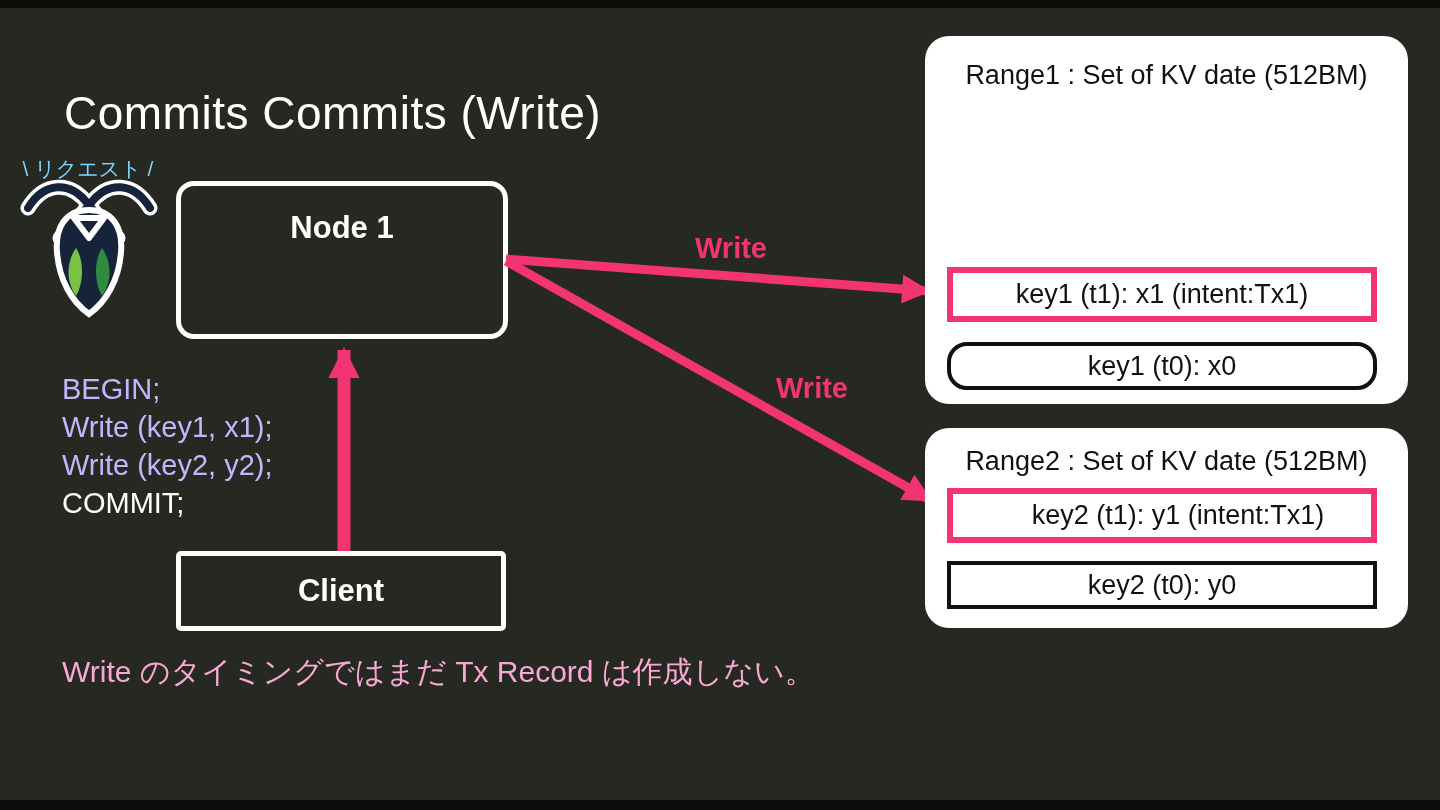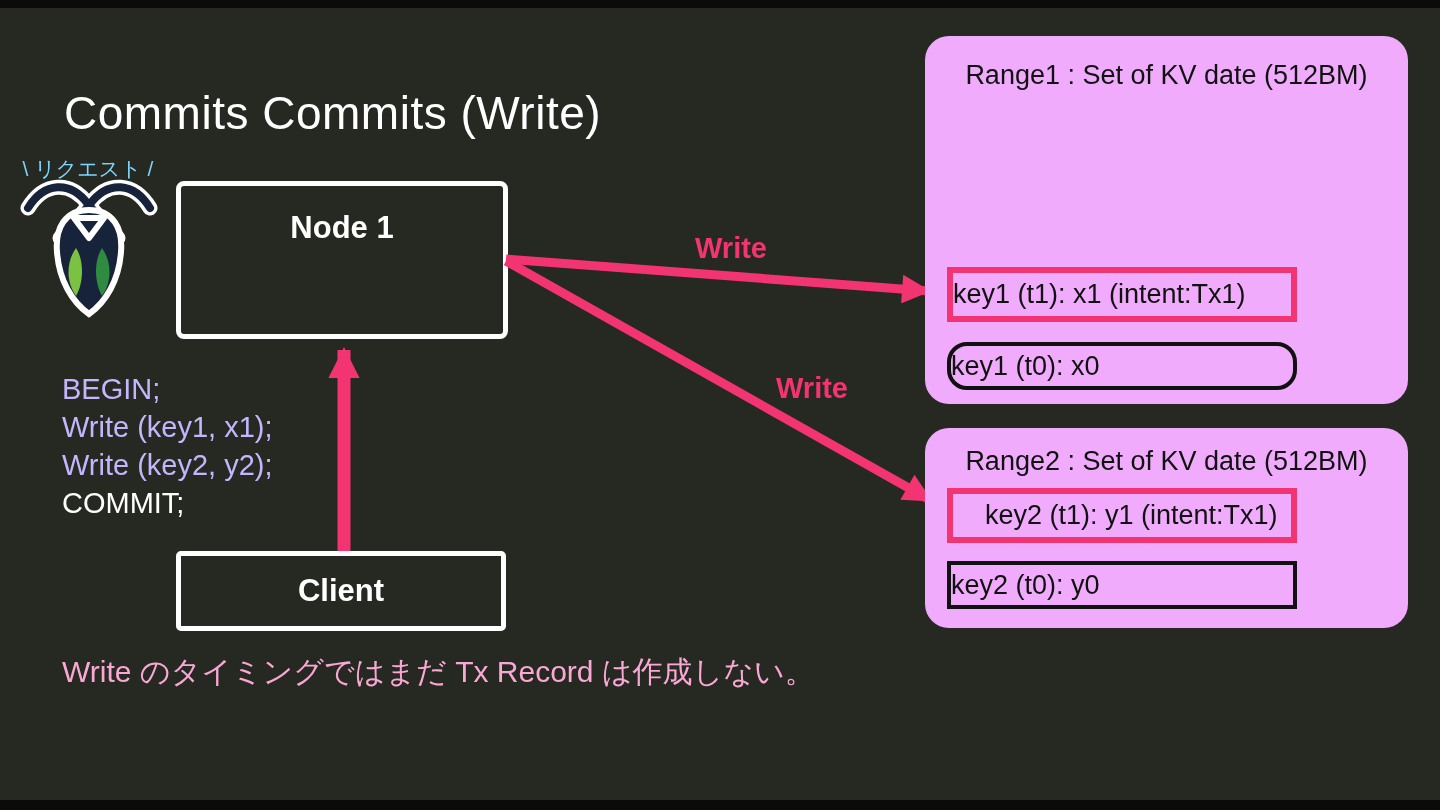--- a/index.html
+++ b/index.html
@@ -24,55 +24,55 @@
     color:#7dd3fc;font-size:21px;text-align:center;white-space:nowrap;
   }
   .logo{position:absolute;left:18px;top:176px;}
 
   .node-box{
     position:absolute;
     border:5px solid #ffffff;
     color:#ffffff;font-weight:700;font-size:31px;
     box-sizing:border-box;text-align:center;
   }
-  .node1{left:176px;top:181px;width:332px;height:158px;border-radius:8px;padding-top:24px;}
+  .node1{left:176px;top:181px;width:332px;height:158px;border-radius:18px;padding-top:24px;}
   .client{left:176px;top:551px;width:330px;height:80px;border-radius:5px;
           display:flex;align-items:center;justify-content:center;}
 
   .code{
     position:absolute;left:62px;top:370px;
     font-size:29px;line-height:38px;white-space:nowrap;
   }
   .code .line-orange{color:#c4b5fd;}
   .code .line-white{color:#ffffff;}
 
   .write-label{
     position:absolute;color:#f23572;font-weight:700;font-size:29px;white-space:nowrap;
   }
   .write-1{left:695px;top:232px;}
   .write-2{left:776px;top:372px;}
 
   .arrows{position:absolute;left:0;top:0;width:1440px;height:810px;pointer-events:none;}
 
   .range-panel{
     position:absolute;left:925px;width:483px;
-    background:#f0abfc;border-radius:24px;box-sizing:border-box;
+    background:#ffffff;border-radius:24px;box-sizing:border-box;
     color:#111111;
   }
   .range1{top:36px;height:368px;}
   .range2{top:428px;height:200px;}
   .range-title{
     position:absolute;left:0;width:100%;text-align:center;
     font-size:27px;color:#111111;white-space:nowrap;
   }
   .range1 .range-title{top:24px;}
   .range2 .range-title{top:18px;}
   .kv-row{
-    position:absolute;left:22px;width:350px;box-sizing:border-box;
-    display:flex;align-items:center;
+    position:absolute;left:22px;width:430px;box-sizing:border-box;
+    display:flex;align-items:center;justify-content:center;
     font-size:27px;color:#111111;white-space:nowrap;
   }
   .kv-intent{border:6px solid #f23572;}
   .kv-plain{border:4px solid #111111;}
   .range1 .row-0{top:231px;height:55px;}
   .range1 .row-1{top:306px;height:48px;border-radius:20px;}
   .range2 .row-0{top:60px;height:55px;padding-left:32px;}
   .range2 .row-1{top:133px;height:48px;}
 
   .caption{

